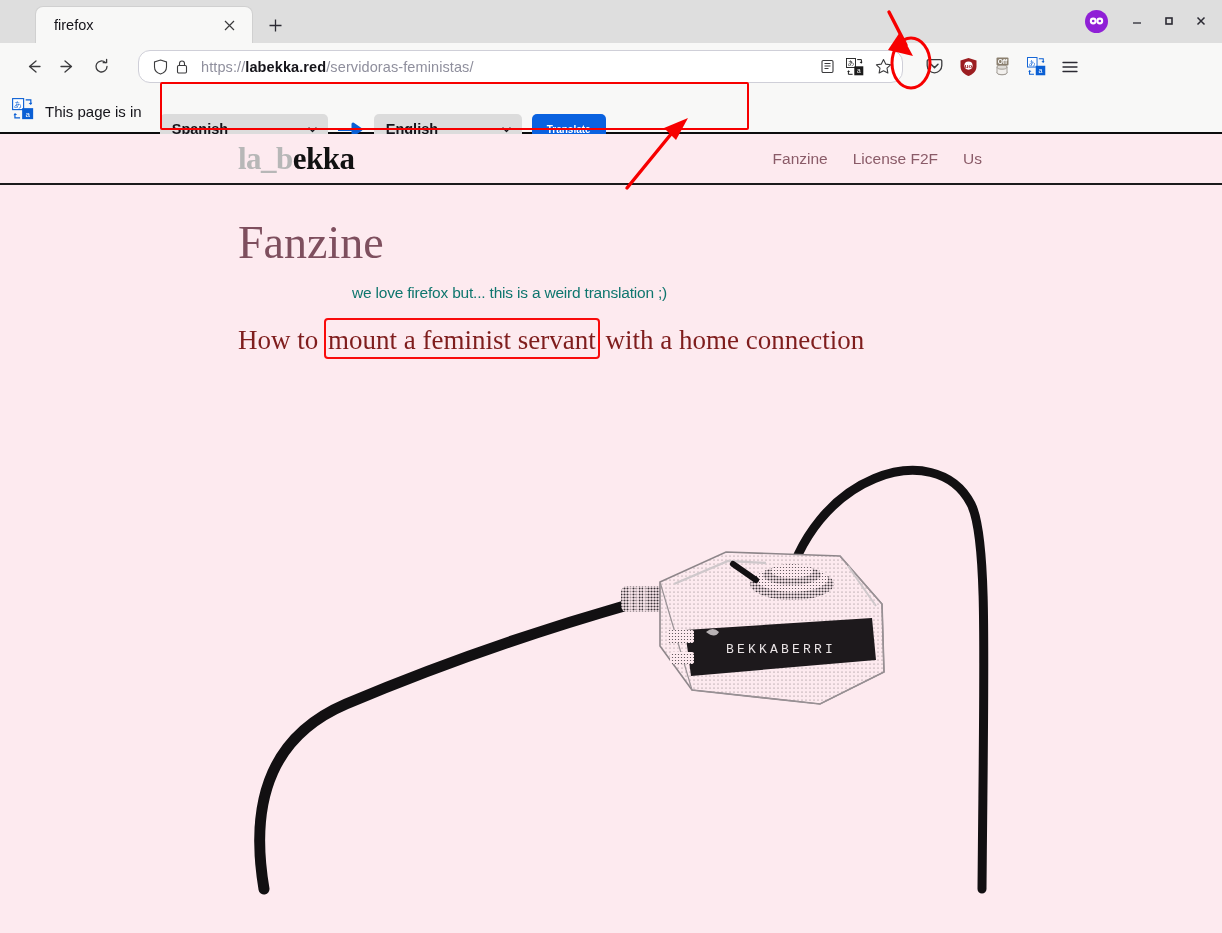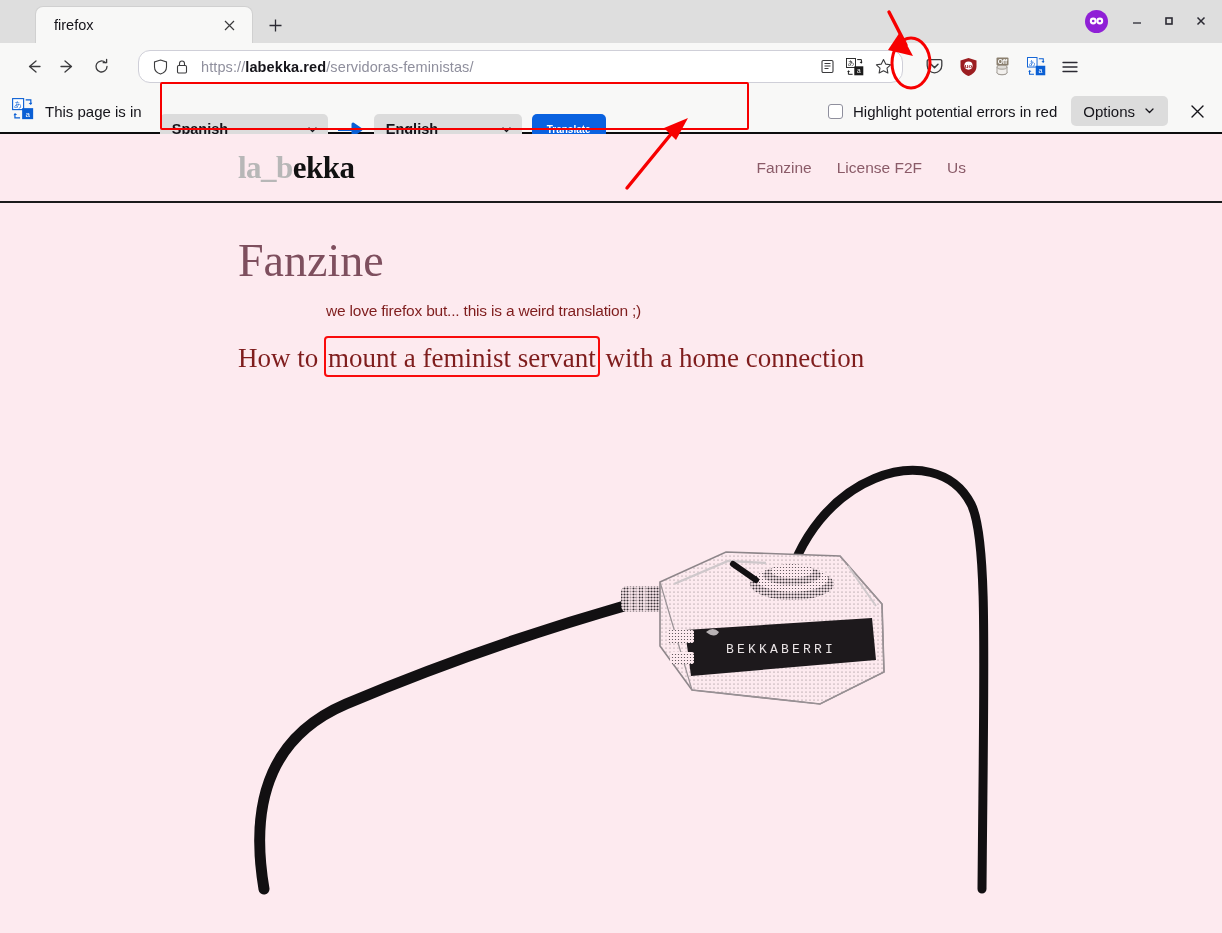--- a/index.html
+++ b/index.html
@@ -193,44 +193,44 @@
   .close-x { width:30px; height:30px; display:flex; align-items:center; justify-content:center; color:#15141a; margin-right:2px; }
 
   
   .page {
     flex: 1;
     background: #fdeaef;
     overflow: hidden;
     position: relative;
   }
   .site-header {
-    height: 69px;
+    height: 51px;
     border-bottom: 2px solid #1b1b1b;
     display: flex;
     align-items: center;
-    padding: 0 16px 0 238px;
+    padding: 0 0 0 238px;
   }
   .logo { font-family: "Liberation Serif", serif; font-size: 31px; font-weight: bold; letter-spacing: -0.5px; }
   .logo .dim { color: #b7b7b7; }
   .logo .bold { color: #111111; }
   .site-nav { margin-left: auto; display: flex; align-items: center; gap: 25px; padding-right: 240px; }
   .site-nav a { font-size: 15.5px; color: #8a5b68; text-decoration: none; white-space: nowrap; }
 
   .content { padding: 34px 0 0 238px; }
   .h1 {
     font-family: "Liberation Serif", serif;
     font-size: 46px;
     color: #7e4f5e;
     font-weight: normal;
     line-height: 1.05;
   }
   .note {
-    color: #7f1d1d;
+    color: #0f766e;
     font-size: 15.5px;
-    margin: 17px 0 0 88px;
+    margin: 17px 0 0 114px;
     letter-spacing: -0.2px;
     white-space: nowrap;
   }
   .h2 {
     font-family: "Liberation Serif", serif;
     font-size: 27px;
     color: #7f1d1d;
     font-weight: normal;
     line-height: 1.78;
     margin-top: 14px;
@@ -452,39 +452,20 @@
         <span class="chev">
           <svg width="13" height="13" viewBox="0 0 13 13">
               <path d="M3 5 L6.5 8.5 L10 5" stroke="#15141a" stroke-width="1.2" fill="none" stroke-linecap="round" stroke-linejoin="round"></path>
             </svg>
         </span>
       </div>
 
       <div class="translate-btn">Translate</div>
     </div>
 
-    <div class="tb-tail">
-      <div class="chkwrap">
-        <span class="chkbox"></span>
-        <span class="chklabel">Highlight potential errors in red</span>
-      </div>
-      <div class="options-btn">
-        <span>Options</span>
-        <span>
-          <svg width="13" height="13" viewBox="0 0 13 13">
-              <path d="M3 5 L6.5 8.5 L10 5" stroke="#15141a" stroke-width="1.3" fill="none" stroke-linecap="round" stroke-linejoin="round"></path>
-            </svg>
-        </span>
-      </div>
-      <div class="close-x">
-        <svg width="17" height="17" viewBox="0 0 17 17">
-            <path d="M3 3 L14 14 M14 3 L3 14" stroke="#15141a" stroke-width="1.4" fill="none" stroke-linecap="round"></path>
-          </svg>
-      </div>
-    </div>
   </div>
 
   <div class="page">
 
     <div class="site-header">
       <div class="logo">
         <span class="dim">la_b</span><span class="bold">ekka</span>
       </div>
       <nav class="site-nav">
         <a href="#">Fanzine</a>

